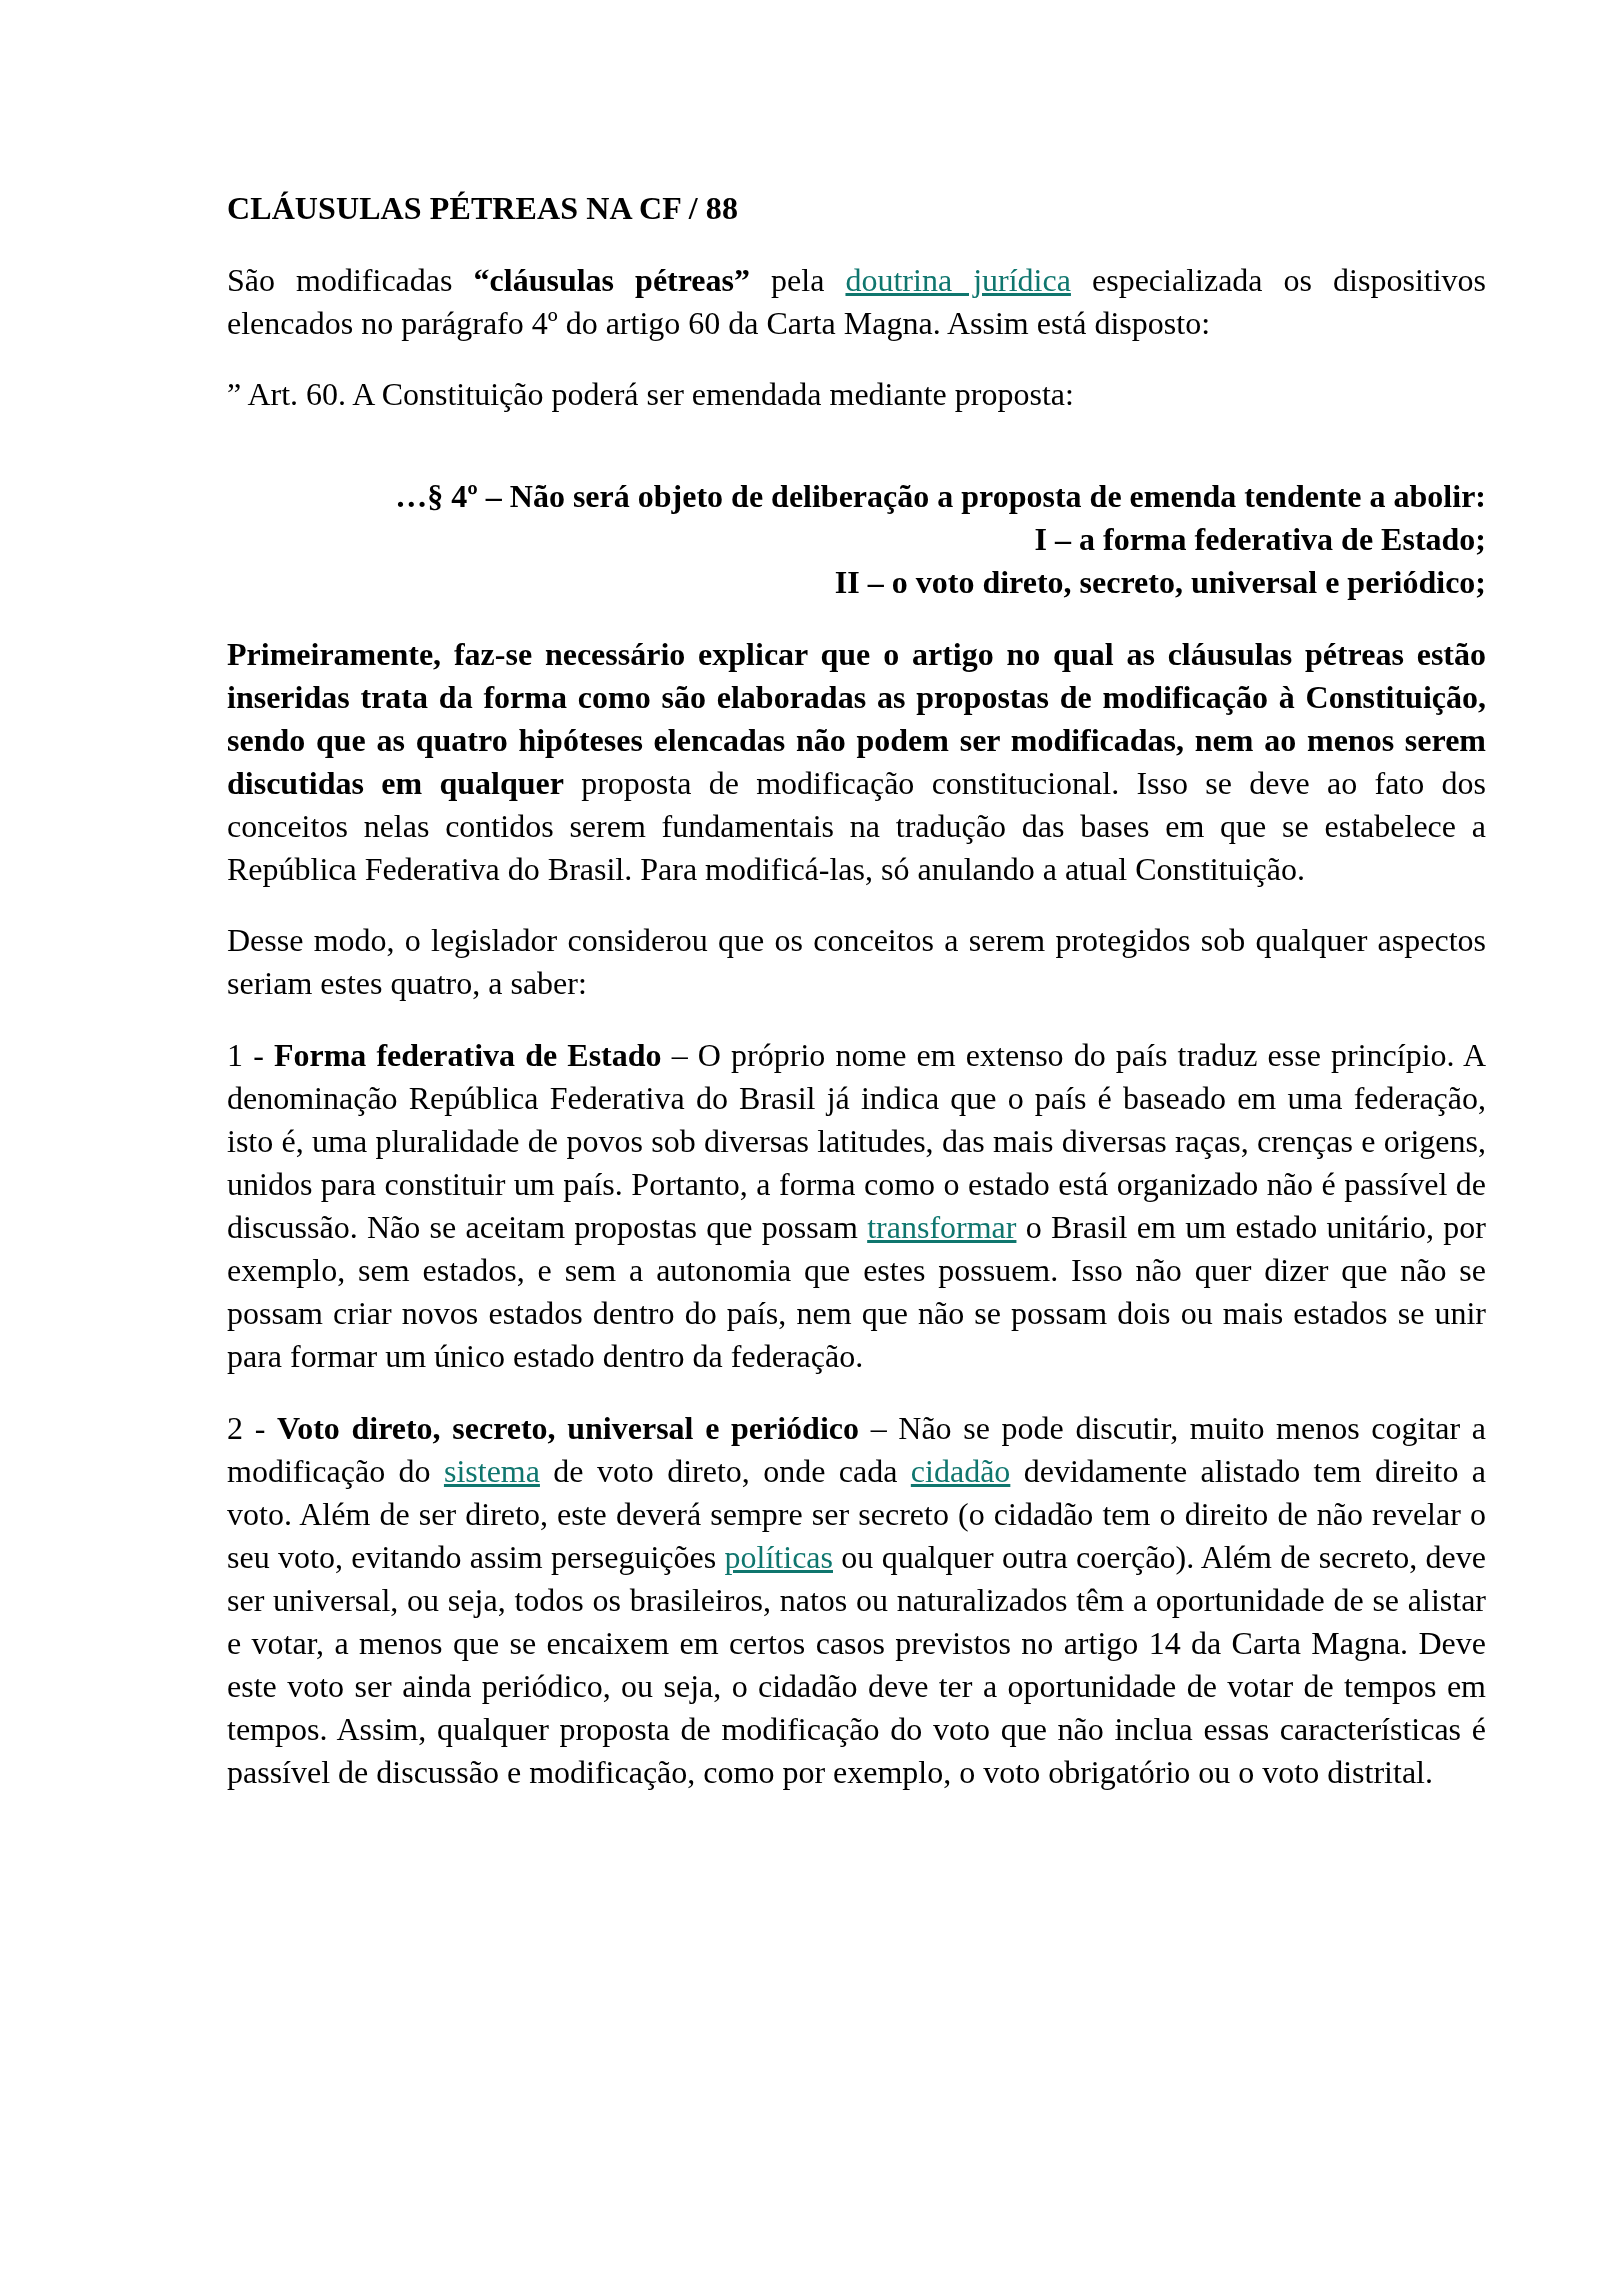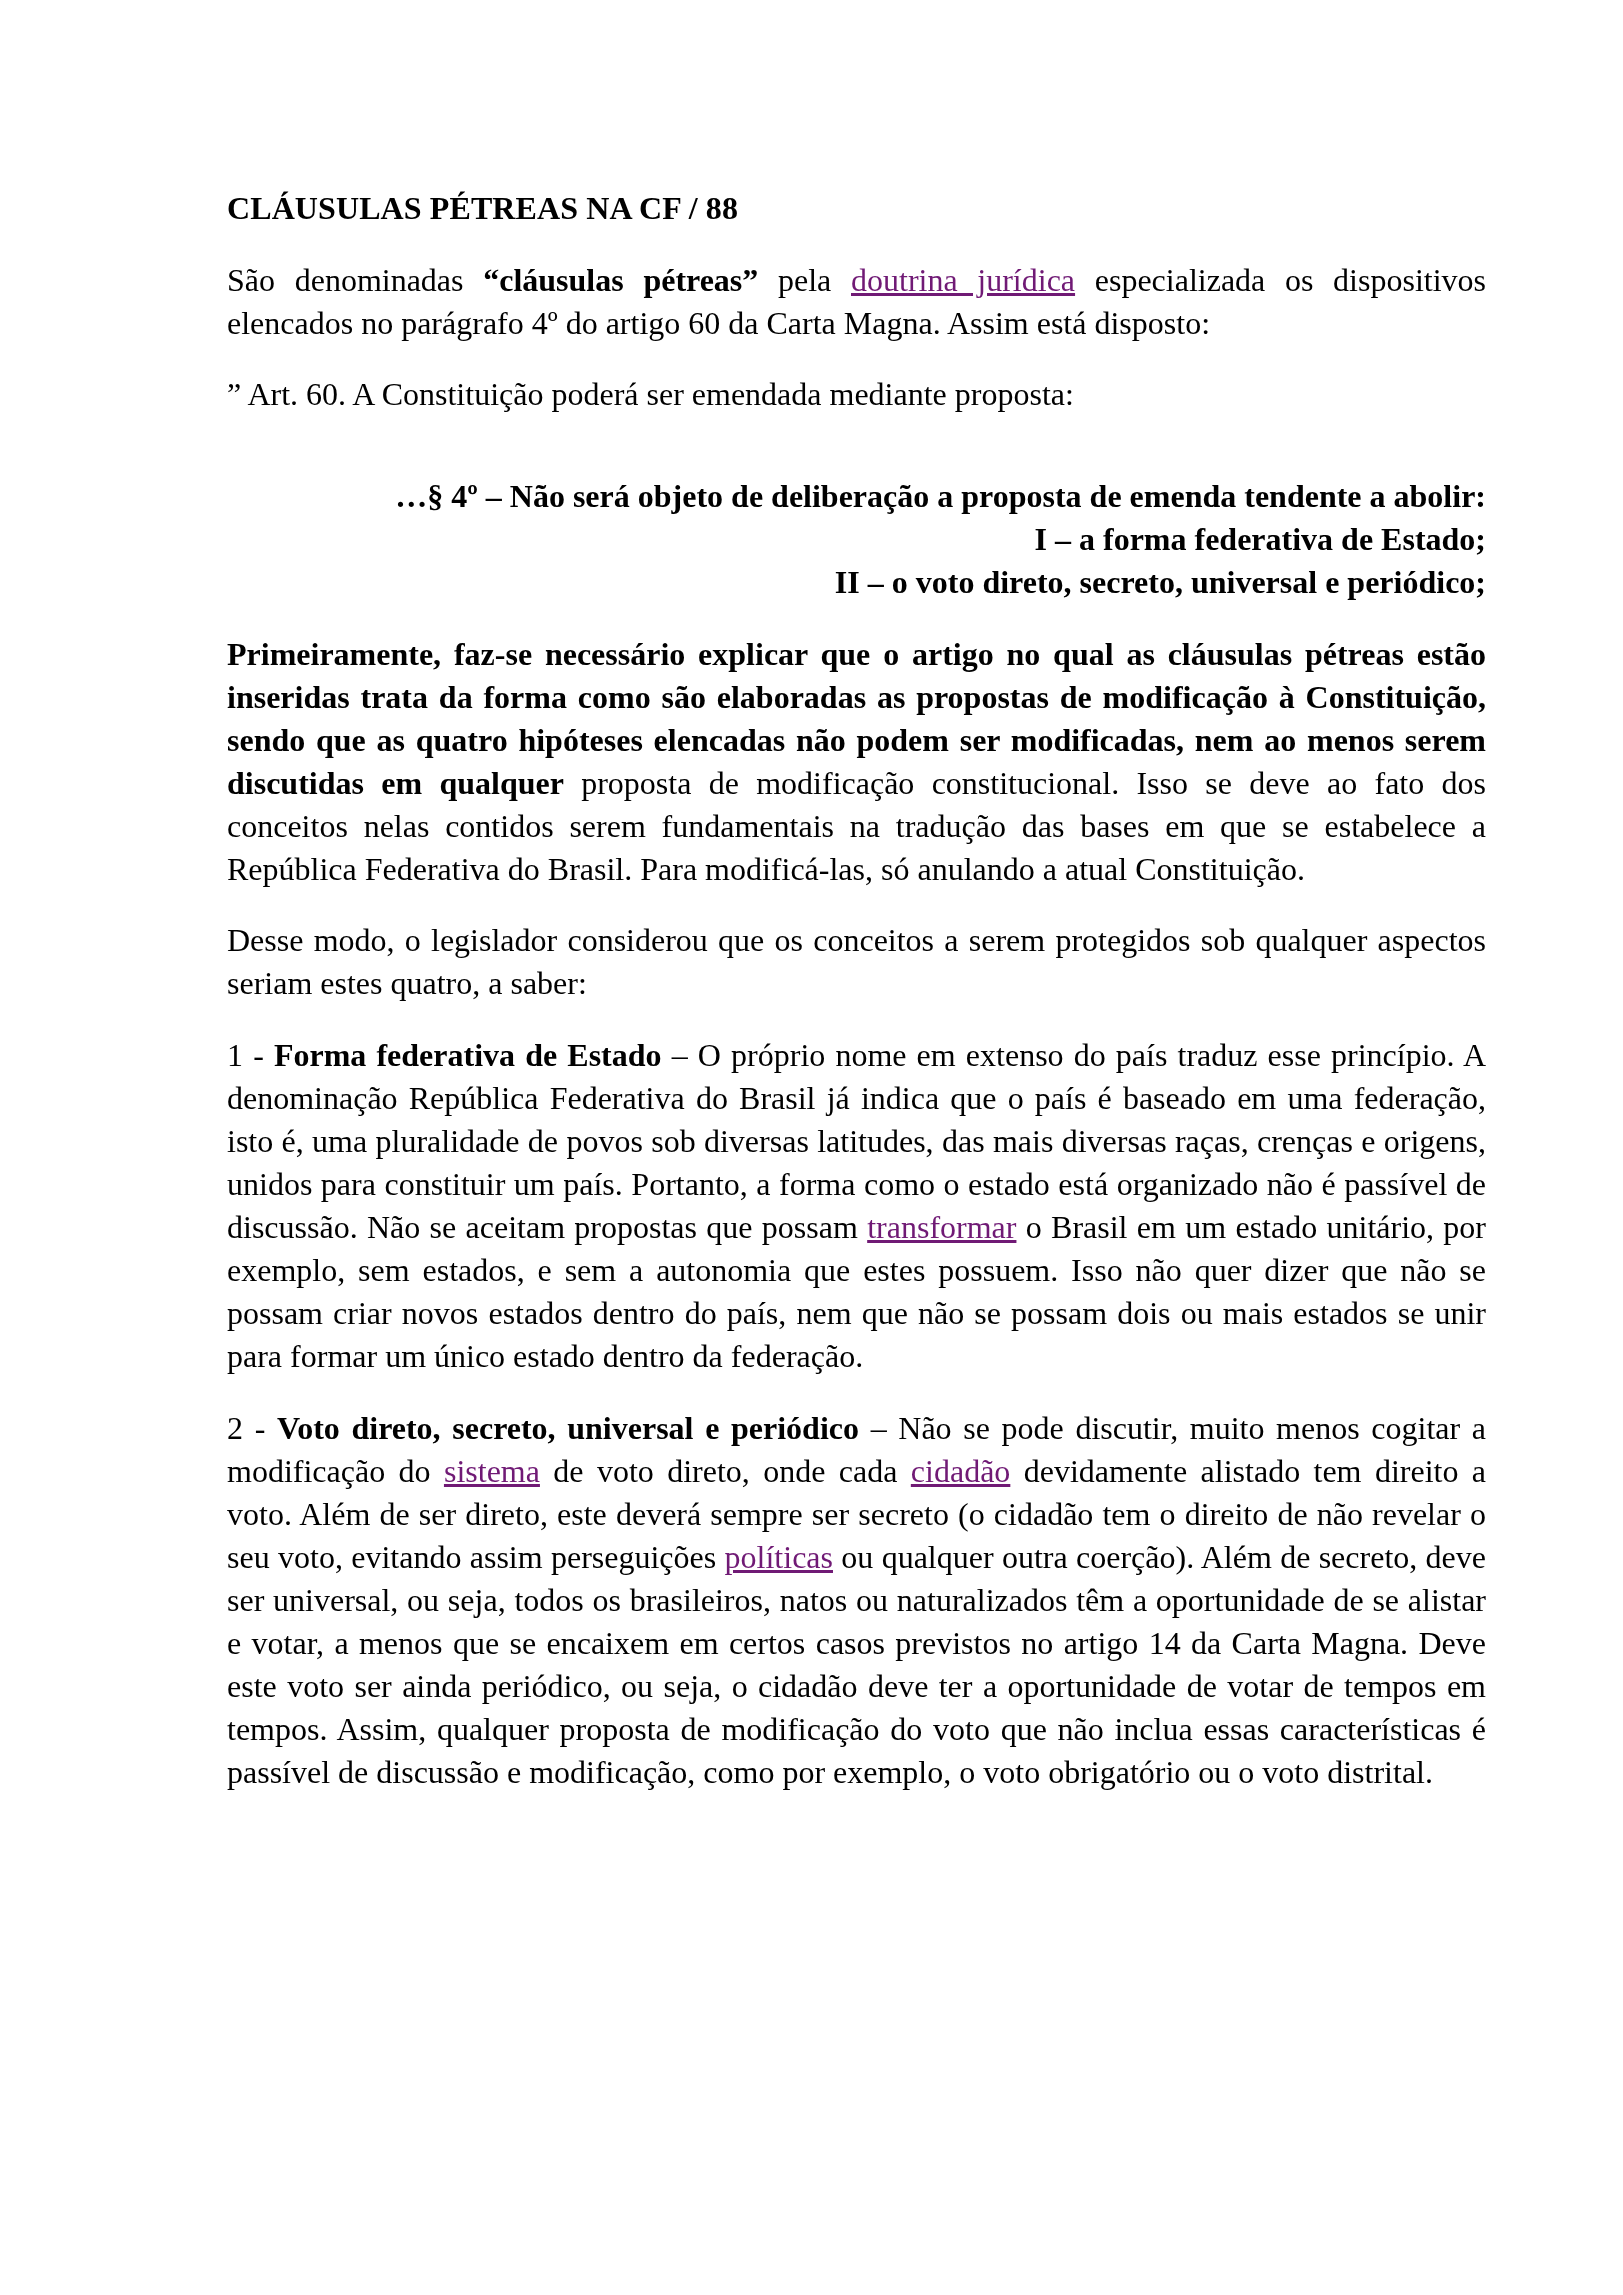--- a/index.html
+++ b/index.html
@@ -39,41 +39,41 @@
     letter-spacing: 0.1px;
   }
   p.para {
     margin: 0 0 28.5px 0;
   }
   p.para.gap-lg {
     margin-bottom: 59px;
   }
   .b { font-weight: bold; }
   a.lnk {
-    color: #701a75;
+    color: #0f766e;
     text-decoration: underline;
     text-underline-offset: 2.4px;
   }
   .block-bold {
     font-weight: bold;
     text-align: right;
   }
   .block-bold p {
     margin: 0;
   }
 </style>
 </head>
 <body>
 
 <div class="page">
   <div class="doc-body">
 
     <h1 class="doc-title">CLÁUSULAS PÉTREAS NA CF / 88</h1>
 
-    <p class="para"><span>São denominadas </span><span class="b">“cláusulas pétreas”</span><span> pela </span><a class="lnk" href="#">doutrina jurídica</a><span> especializada os dispositivos elencados no parágrafo 4º do artigo 60 da Carta Magna. Assim está disposto:</span></p>
+    <p class="para"><span>São modificadas </span><span class="b">“cláusulas pétreas”</span><span> pela </span><a class="lnk" href="#">doutrina jurídica</a><span> especializada os dispositivos elencados no parágrafo 4º do artigo 60 da Carta Magna. Assim está disposto:</span></p>
 
     <p class="para gap-lg">” Art. 60. A Constituição poderá ser emendada mediante proposta:</p>
 
     <div class="block-bold">
       <p>…§ 4º – Não será objeto de deliberação a proposta de emenda tendente a abolir:</p>
       <p>I – a forma federativa de Estado;</p>
       <p>II – o voto direto, secreto, universal e periódico;</p>
     </div>
 
     <div style="height:28.5px"></div>

